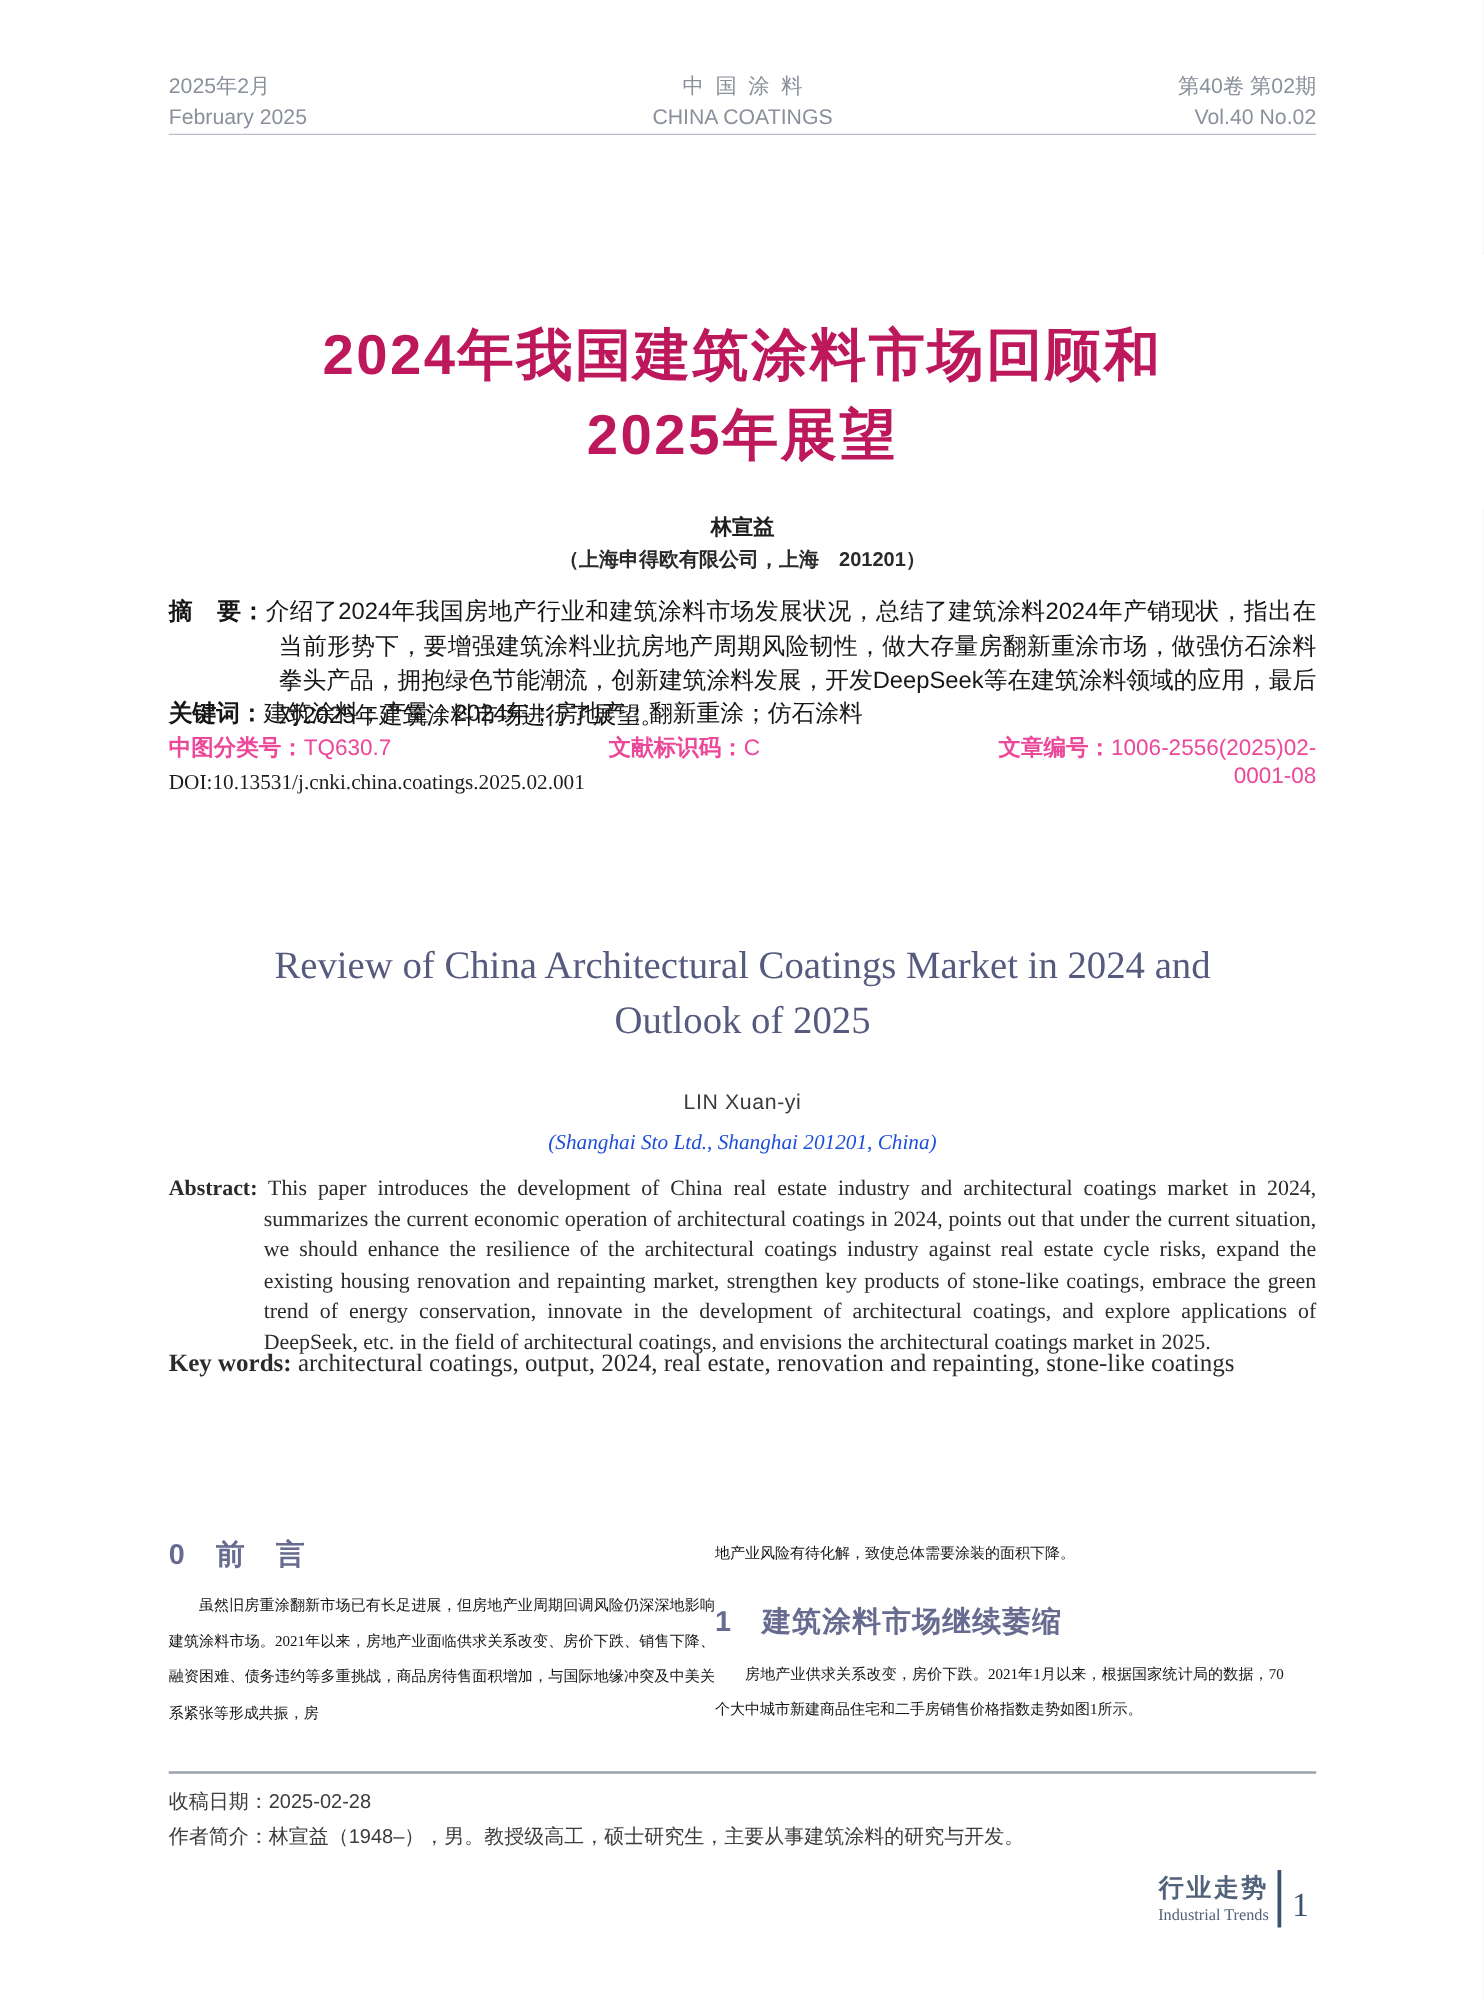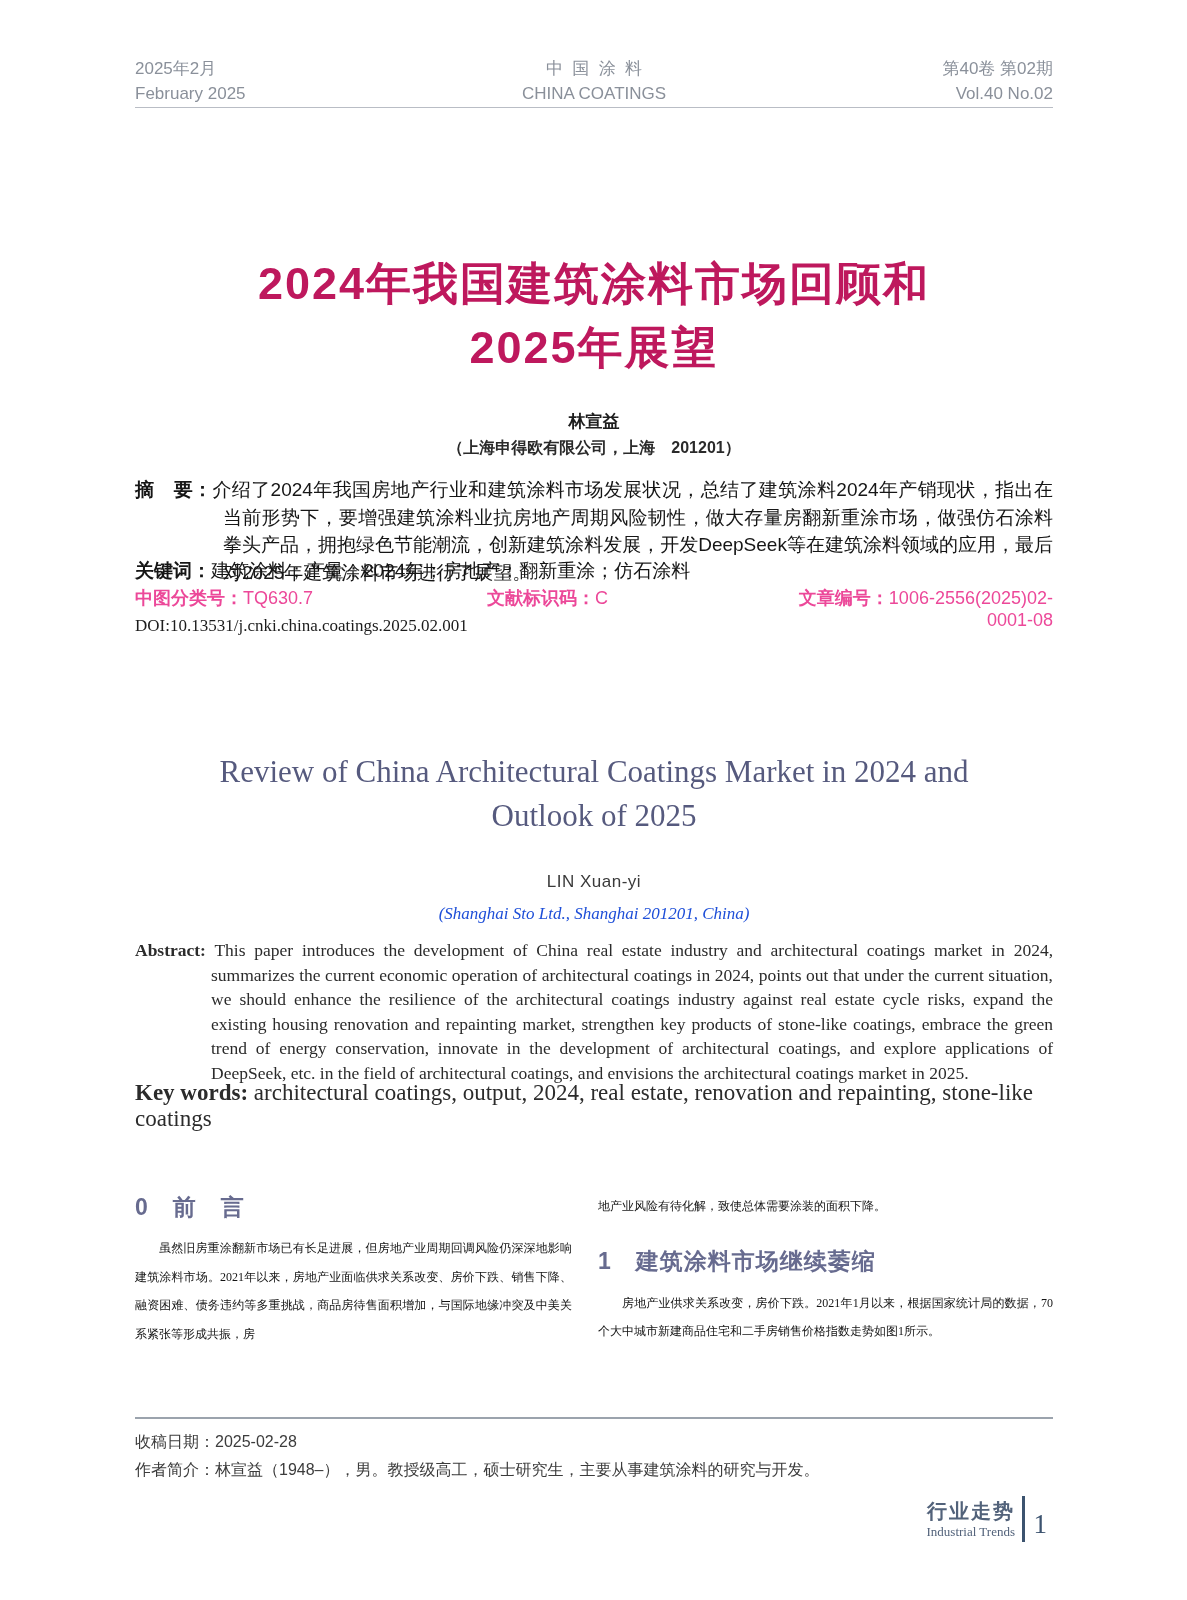--- a/index.html
+++ b/index.html
@@ -41,25 +41,25 @@
   .en-title { top:750px; text-align:center; font-family:"Liberation Serif","DejaVu Serif",serif;
               font-weight:normal; font-size:31px; line-height:44px; color:#565a7e; }
   .author-en { top:872px; text-align:center; font-size:17px; color:#3a3a3a; letter-spacing:0.5px; }
   .affil-en  { top:904px; text-align:center; font-family:"Liberation Serif","DejaVu Serif",serif;
                font-style:italic; font-size:17px; color:#1d4ed8; }
   .abstract-en { top:938px; font-family:"Liberation Serif","DejaVu Serif",serif;
                  font-size:17.5px; line-height:24.6px; text-align:justify; color:#2b2b2b;
                  text-indent:-76px; padding-left:76px; }
   .abstract-en b { font-weight:bold; font-family:inherit; }
   .kw-en { top:1080px; font-family:"Liberation Serif","DejaVu Serif",serif;
-           font-size:23px; color:#2b2b2b; }
+           font-size:20px; color:#2b2b2b; }
   .kw-en b { font-weight:bold; }
 
   
-  .columns { top:1192px; display:flex; gap:26px; }
+  .columns { top:1228px; display:flex; }
   .col { width:437px; }
   .col.right { width:455px; }
   .sec-h { font-size:23px; font-weight:bold; color:#676b8f; line-height:30px; letter-spacing:1px; }
   .body-p { font-family:"Liberation Serif","DejaVu Serif",serif; font-size:12px;
             line-height:28.6px; text-align:justify; color:#141414; }
   .indent { text-indent:2em; }
   .col.left .body-p { margin-top:12px; }
   .col.right .sec-h { margin-top:25px; margin-bottom:13px; }
 
   

